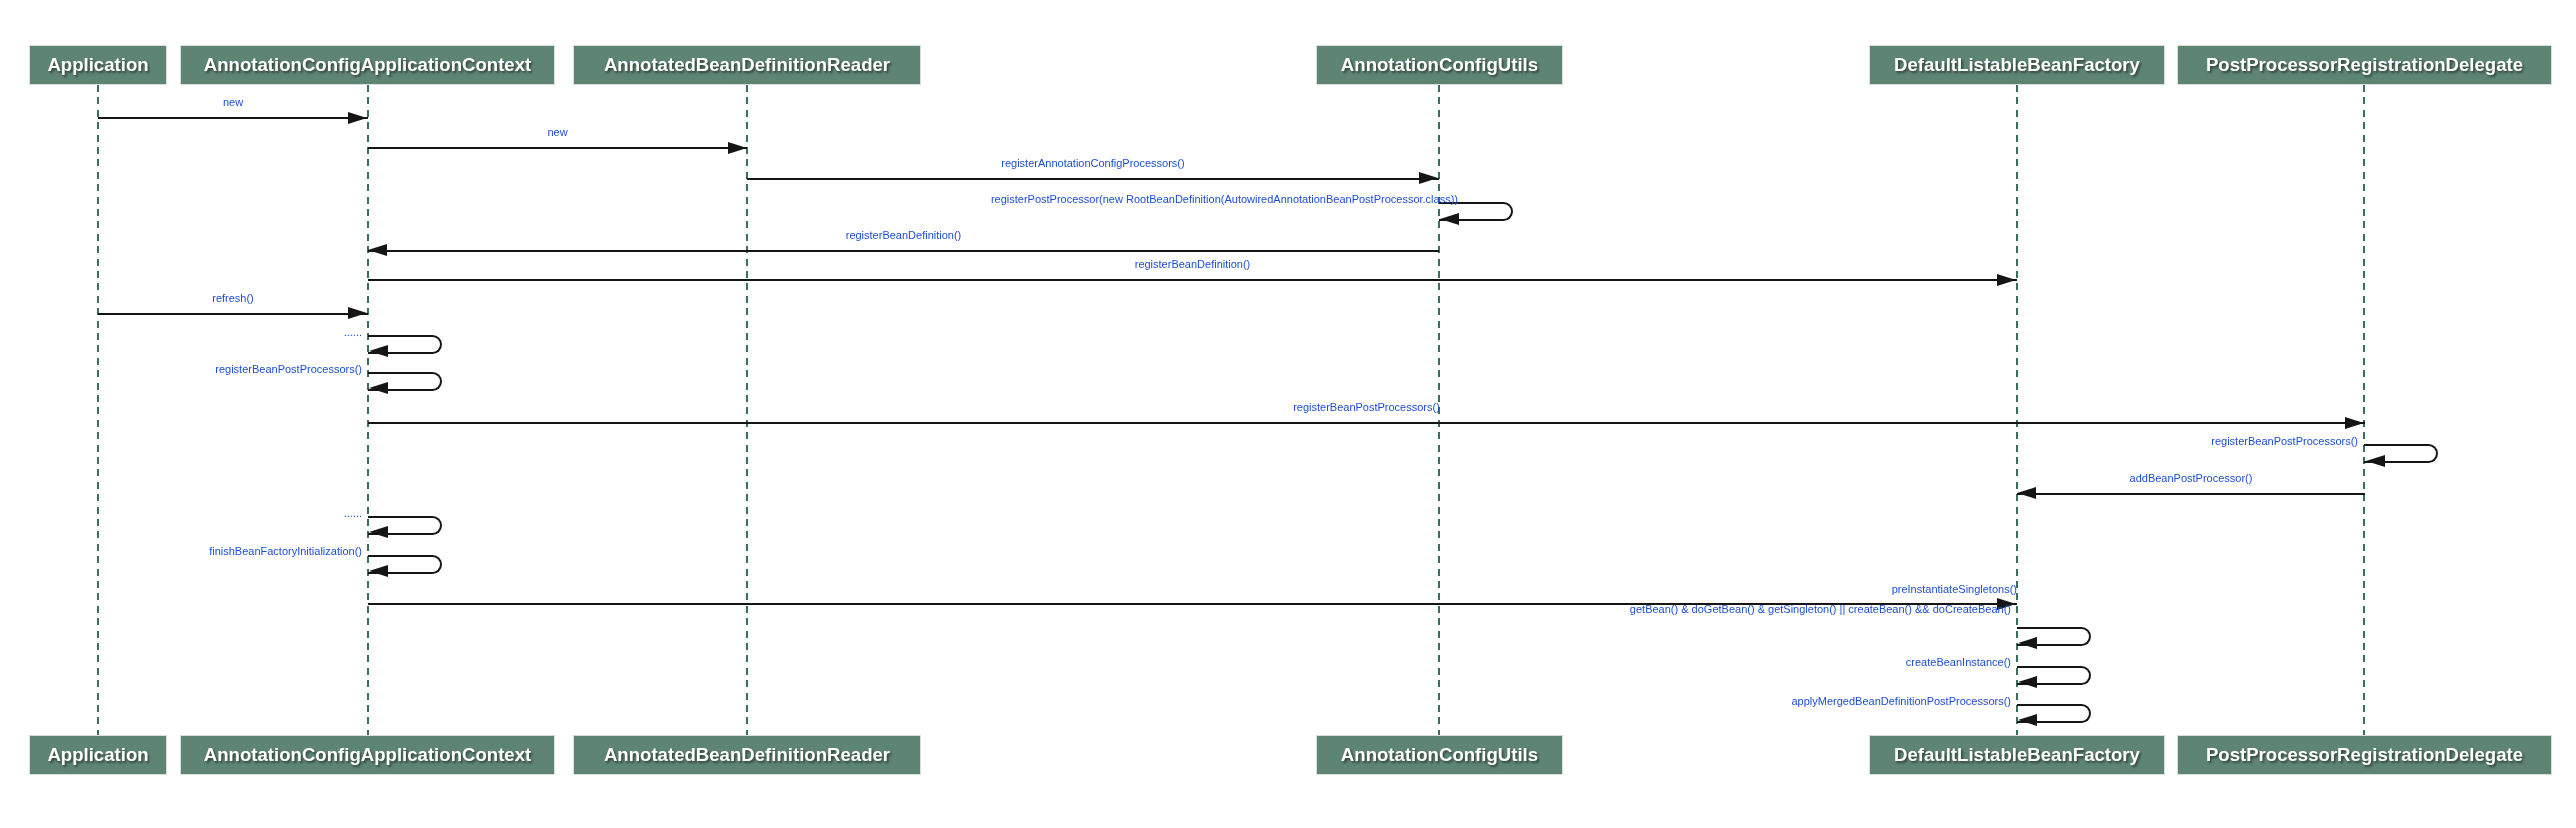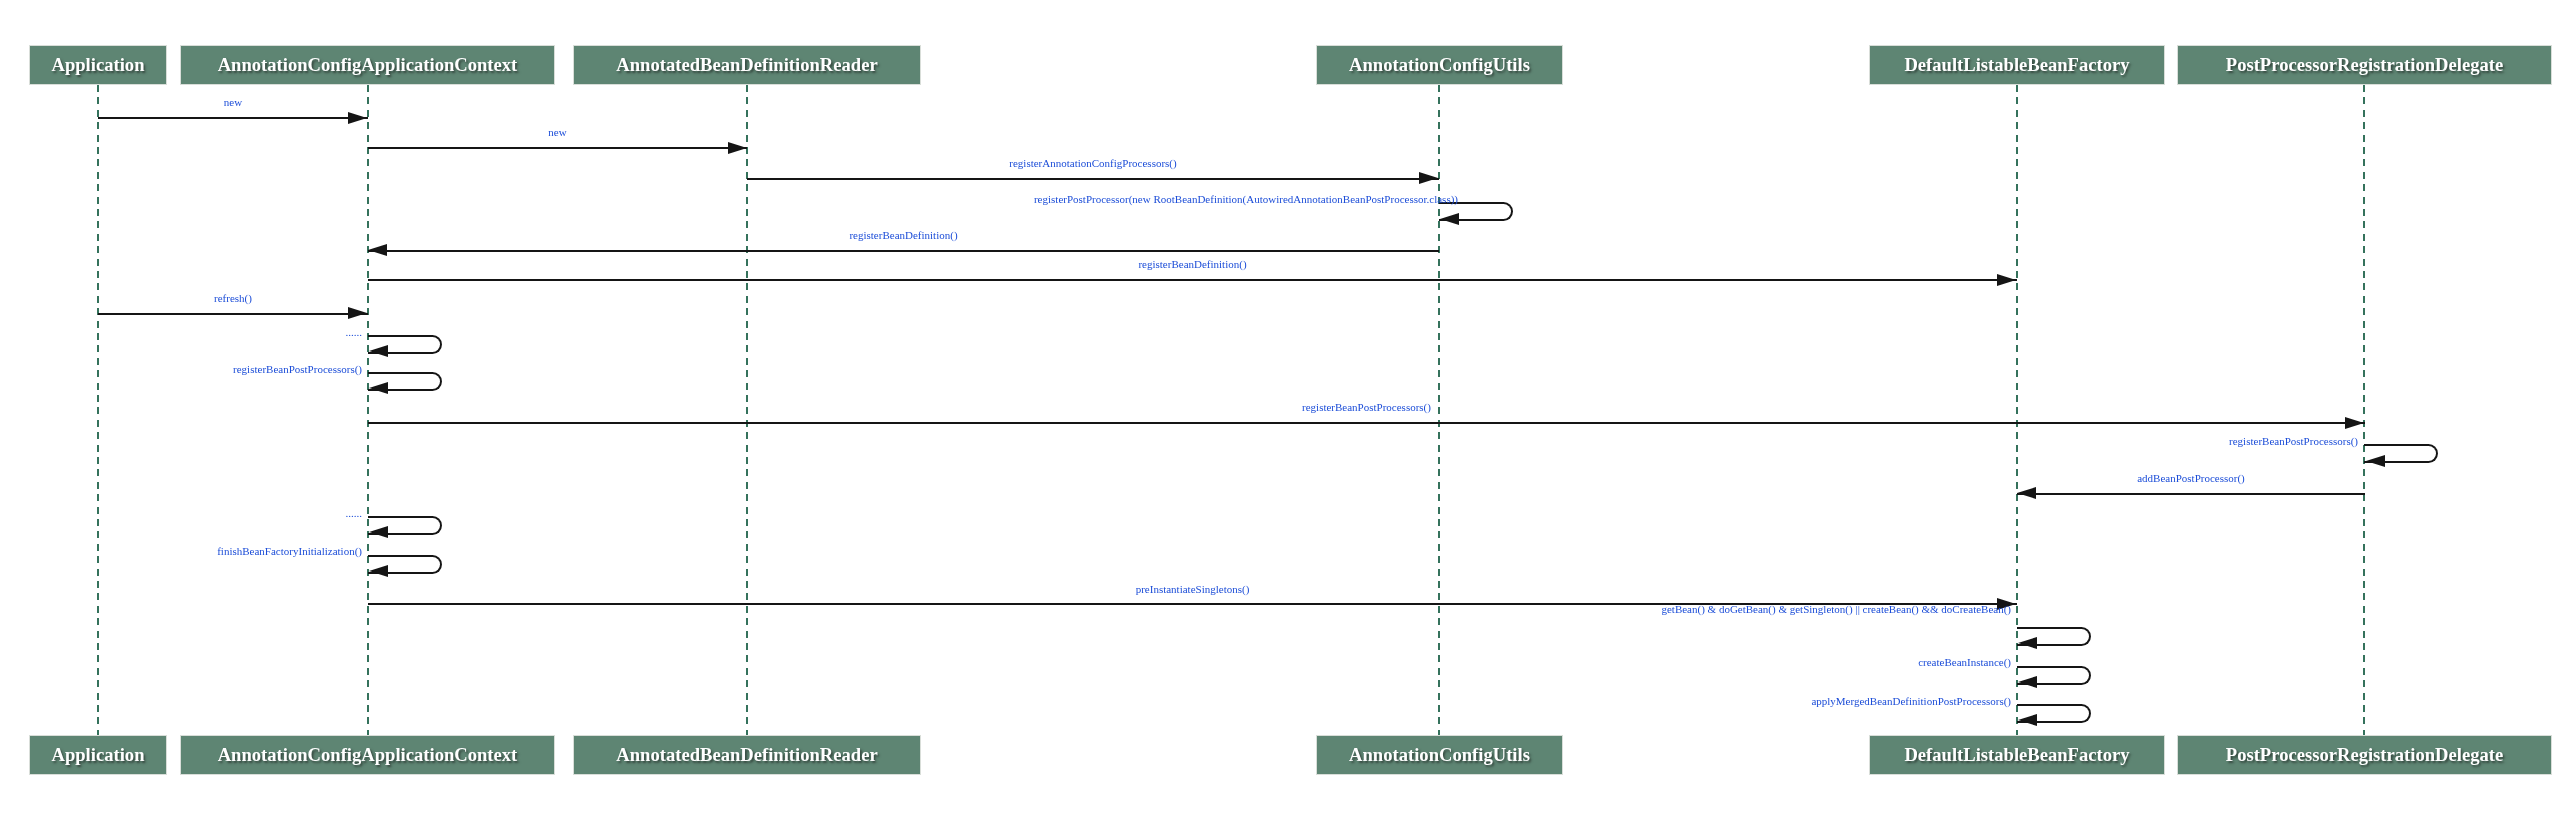--- a/index.html
+++ b/index.html
@@ -1,21 +1,21 @@
 <!DOCTYPE html>
 <html style="font-size:12.4px"><head>
 <meta charset="utf-8">
 <style>
   html, body { margin: 0; padding: 0; background: #ffffff; }
   #stage {
     position: relative;
     width: 2576px;
     height: 828px;
     background: #ffffff;
-    font-family: Liberation Serif, serif;
+    font-family: Liberation Sans, sans-serif;
     overflow: hidden;
   }
   .participant-box {
     position: absolute;
     height: 40px;
     box-sizing: border-box;
     background: #5e8573;
     border: 1.6px solid #d9ded9;
     display: flex;
     align-items: center;
@@ -147,21 +147,21 @@
     <div class="arrowhead left" style="left: 2017px; top: 487px;"></div>
     <div class="msg-label" style="left: 2017px; width: 348px; text-align: center; top: 472px;">addBeanPostProcessor()</div>
     <div class="self-loop" style="left: 368px; top: 516px; width: 74px; height: 18.6px;"></div>
     <div class="arrowhead left" style="left: 369px; top: 526px;"></div>
     <div class="msg-label" style="left: -414px; width: 776px; text-align: right; top: 507px;">......</div>
     <div class="self-loop" style="left: 368px; top: 555px; width: 74px; height: 18.6px;"></div>
     <div class="arrowhead left" style="left: 369px; top: 565px;"></div>
     <div class="msg-label" style="left: -414px; width: 776px; text-align: right; top: 545px;">finishBeanFactoryInitialization()</div>
     <div class="msg-line" style="left: 368px; top: 603px; width: 1649px;"></div>
     <div class="arrowhead right" style="left: 1997px; top: 598px;"></div>
-    <div class="msg-label" style="left: 368px; width: 1649px; text-align: center; top: 583px;">preInstantiateSingletons()</div>
+    <div class="msg-label" style="left: 368px; width: 1649px; text-align: right; top: 583px;">preInstantiateSingletons()</div>
     <div class="self-loop" style="left: 2017px; top: 627px; width: 74px; height: 18.6px;"></div>
     <div class="arrowhead left" style="left: 2018px; top: 637px;"></div>
     <div class="msg-label" style="left: 1235px; width: 776px; text-align: right; top: 603px;">getBean() &amp; doGetBean() &amp; getSingleton() || createBean() &amp;&amp; doCreateBean()</div>
     <div class="self-loop" style="left: 2017px; top: 666px; width: 74px; height: 18.6px;"></div>
     <div class="arrowhead left" style="left: 2018px; top: 676px;"></div>
     <div class="msg-label" style="left: 1235px; width: 776px; text-align: right; top: 656px;">createBeanInstance()</div>
     <div class="self-loop" style="left: 2017px; top: 704px; width: 74px; height: 18.6px;"></div>
     <div class="arrowhead left" style="left: 2018px; top: 714px;"></div>
     <div class="msg-label" style="left: 1235px; width: 776px; text-align: right; top: 695px;">applyMergedBeanDefinitionPostProcessors()</div>
   </div>

